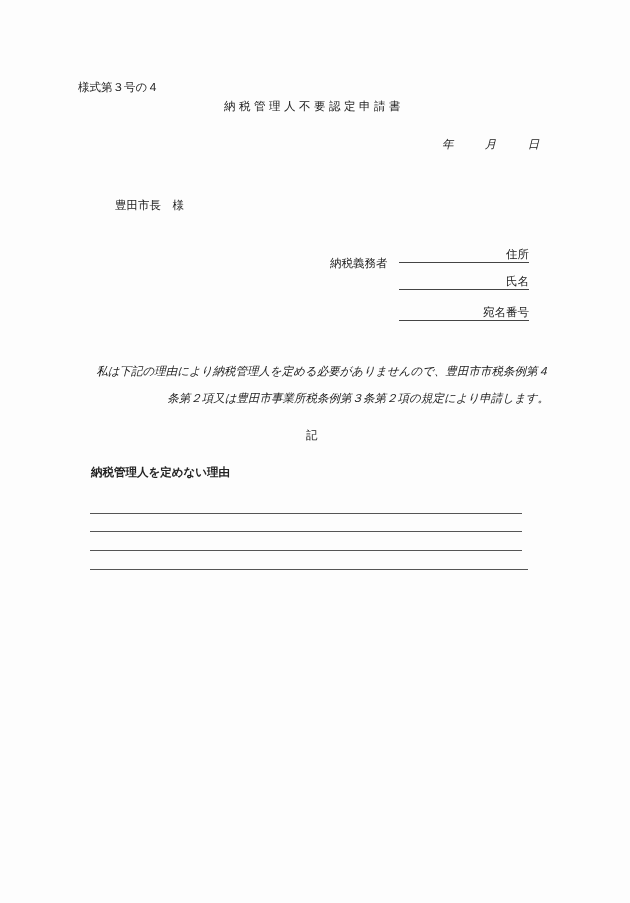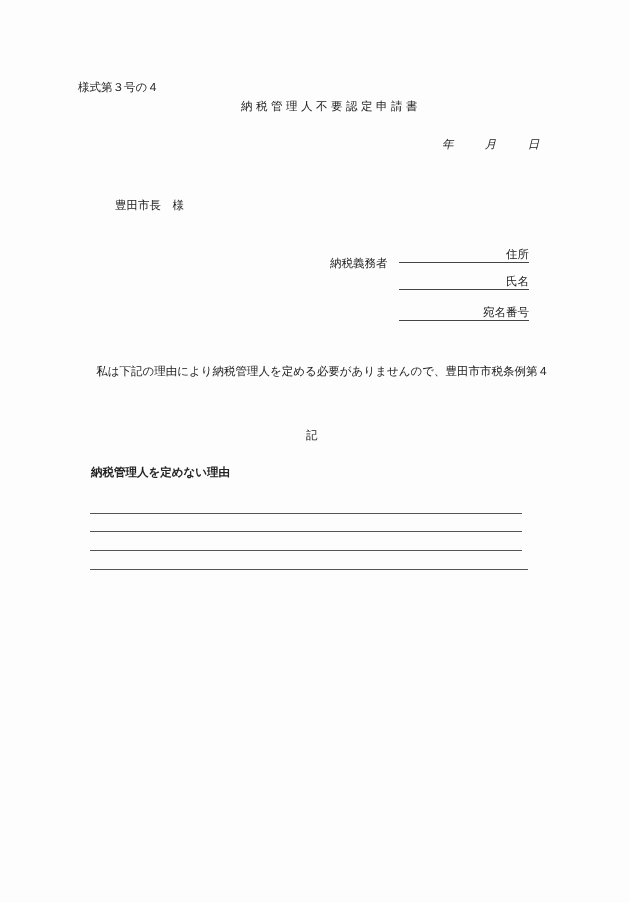--- a/index.html
+++ b/index.html
@@ -2,28 +2,28 @@
 <html><head>
   <meta charset="utf-8">
   <style>
     html, body { margin: 0; padding: 0; }
     body {
       width: 630px; height: 903px; background: #fdfdfd; position: relative; overflow: hidden;
       font-family: "DejaVu Serif", "Liberation Serif", serif; color: #222; font-size: 11.5px;
     }
     .abs { position: absolute; white-space: nowrap; text-align: right; }
     .form-no { left: 78px; top: 80px; }
-    .title { left: 224px; top: 99px; letter-spacing: 3.5px; margin-left: 17px; }
+    .title { left: 224px; top: 99px; letter-spacing: 3.5px; }
     .date { left: 442px; top: 137px; font-style: italic; }
     .date span { display: inline-block; }
     .addressee { left: 115px; top: 198px; }
     .payer-label { left: 330px; top: 256px; }
     .field { left: 399px; width: 130px; border-bottom: 1px solid #444; height: 15px; }
     .f1 { top: 247px; } .f2 { top: 274px; } .f3 { top: 305px; }
-    .body-text { left: 79px; top: 358px; line-height: 27px; width: 470px; white-space: normal; }
+    .body-text { left: 79px; top: 358px; line-height: 27px; width: 470px; white-space: normal; font-style: italic; }
     .ki { left: 306px; top: 428px; }
     .reason-label { left: 91px; top: 465px; font-weight: bold; }
     .line { position: absolute; left: 90px; height: 0; border-top: 1px solid #555; }
   </style>
 </head>
 <body>
 
 <div class="abs form-no">様式第３号の４</div>
 <div class="abs title">納税管理人不要認定申請書</div>
 <div class="abs date">
@@ -33,19 +33,20 @@
   <span style="width:24px"></span>
   <span>日</span>
 </div>
 <div class="abs addressee">豊田市長　様</div>
 <div class="abs payer-label">納税義務者</div>
 <div class="abs field f1"><span>住所</span></div>
 <div class="abs field f2"><span>氏名</span></div>
 <div class="abs field f3"><span>宛名番号</span></div>
 <div class="abs body-text">
   <div>　私は下記の理由により納税管理人を定める必要がありませんので、豊田市市税条例第４</div>
+  <div>条第２項又は豊田市事業所税条例第３条第２項の規定により申請します。</div>
 </div>
 <div class="abs ki">記</div>
 <div class="abs reason-label">納税管理人を定めない理由</div>
 <div class="line" style="top:513px;width:432px"></div>
 <div class="line" style="top:531px;width:432px"></div>
 <div class="line" style="top:550px;width:432px"></div>
 <div class="line" style="top:569px;width:438px"></div>
 
 </body></html>

